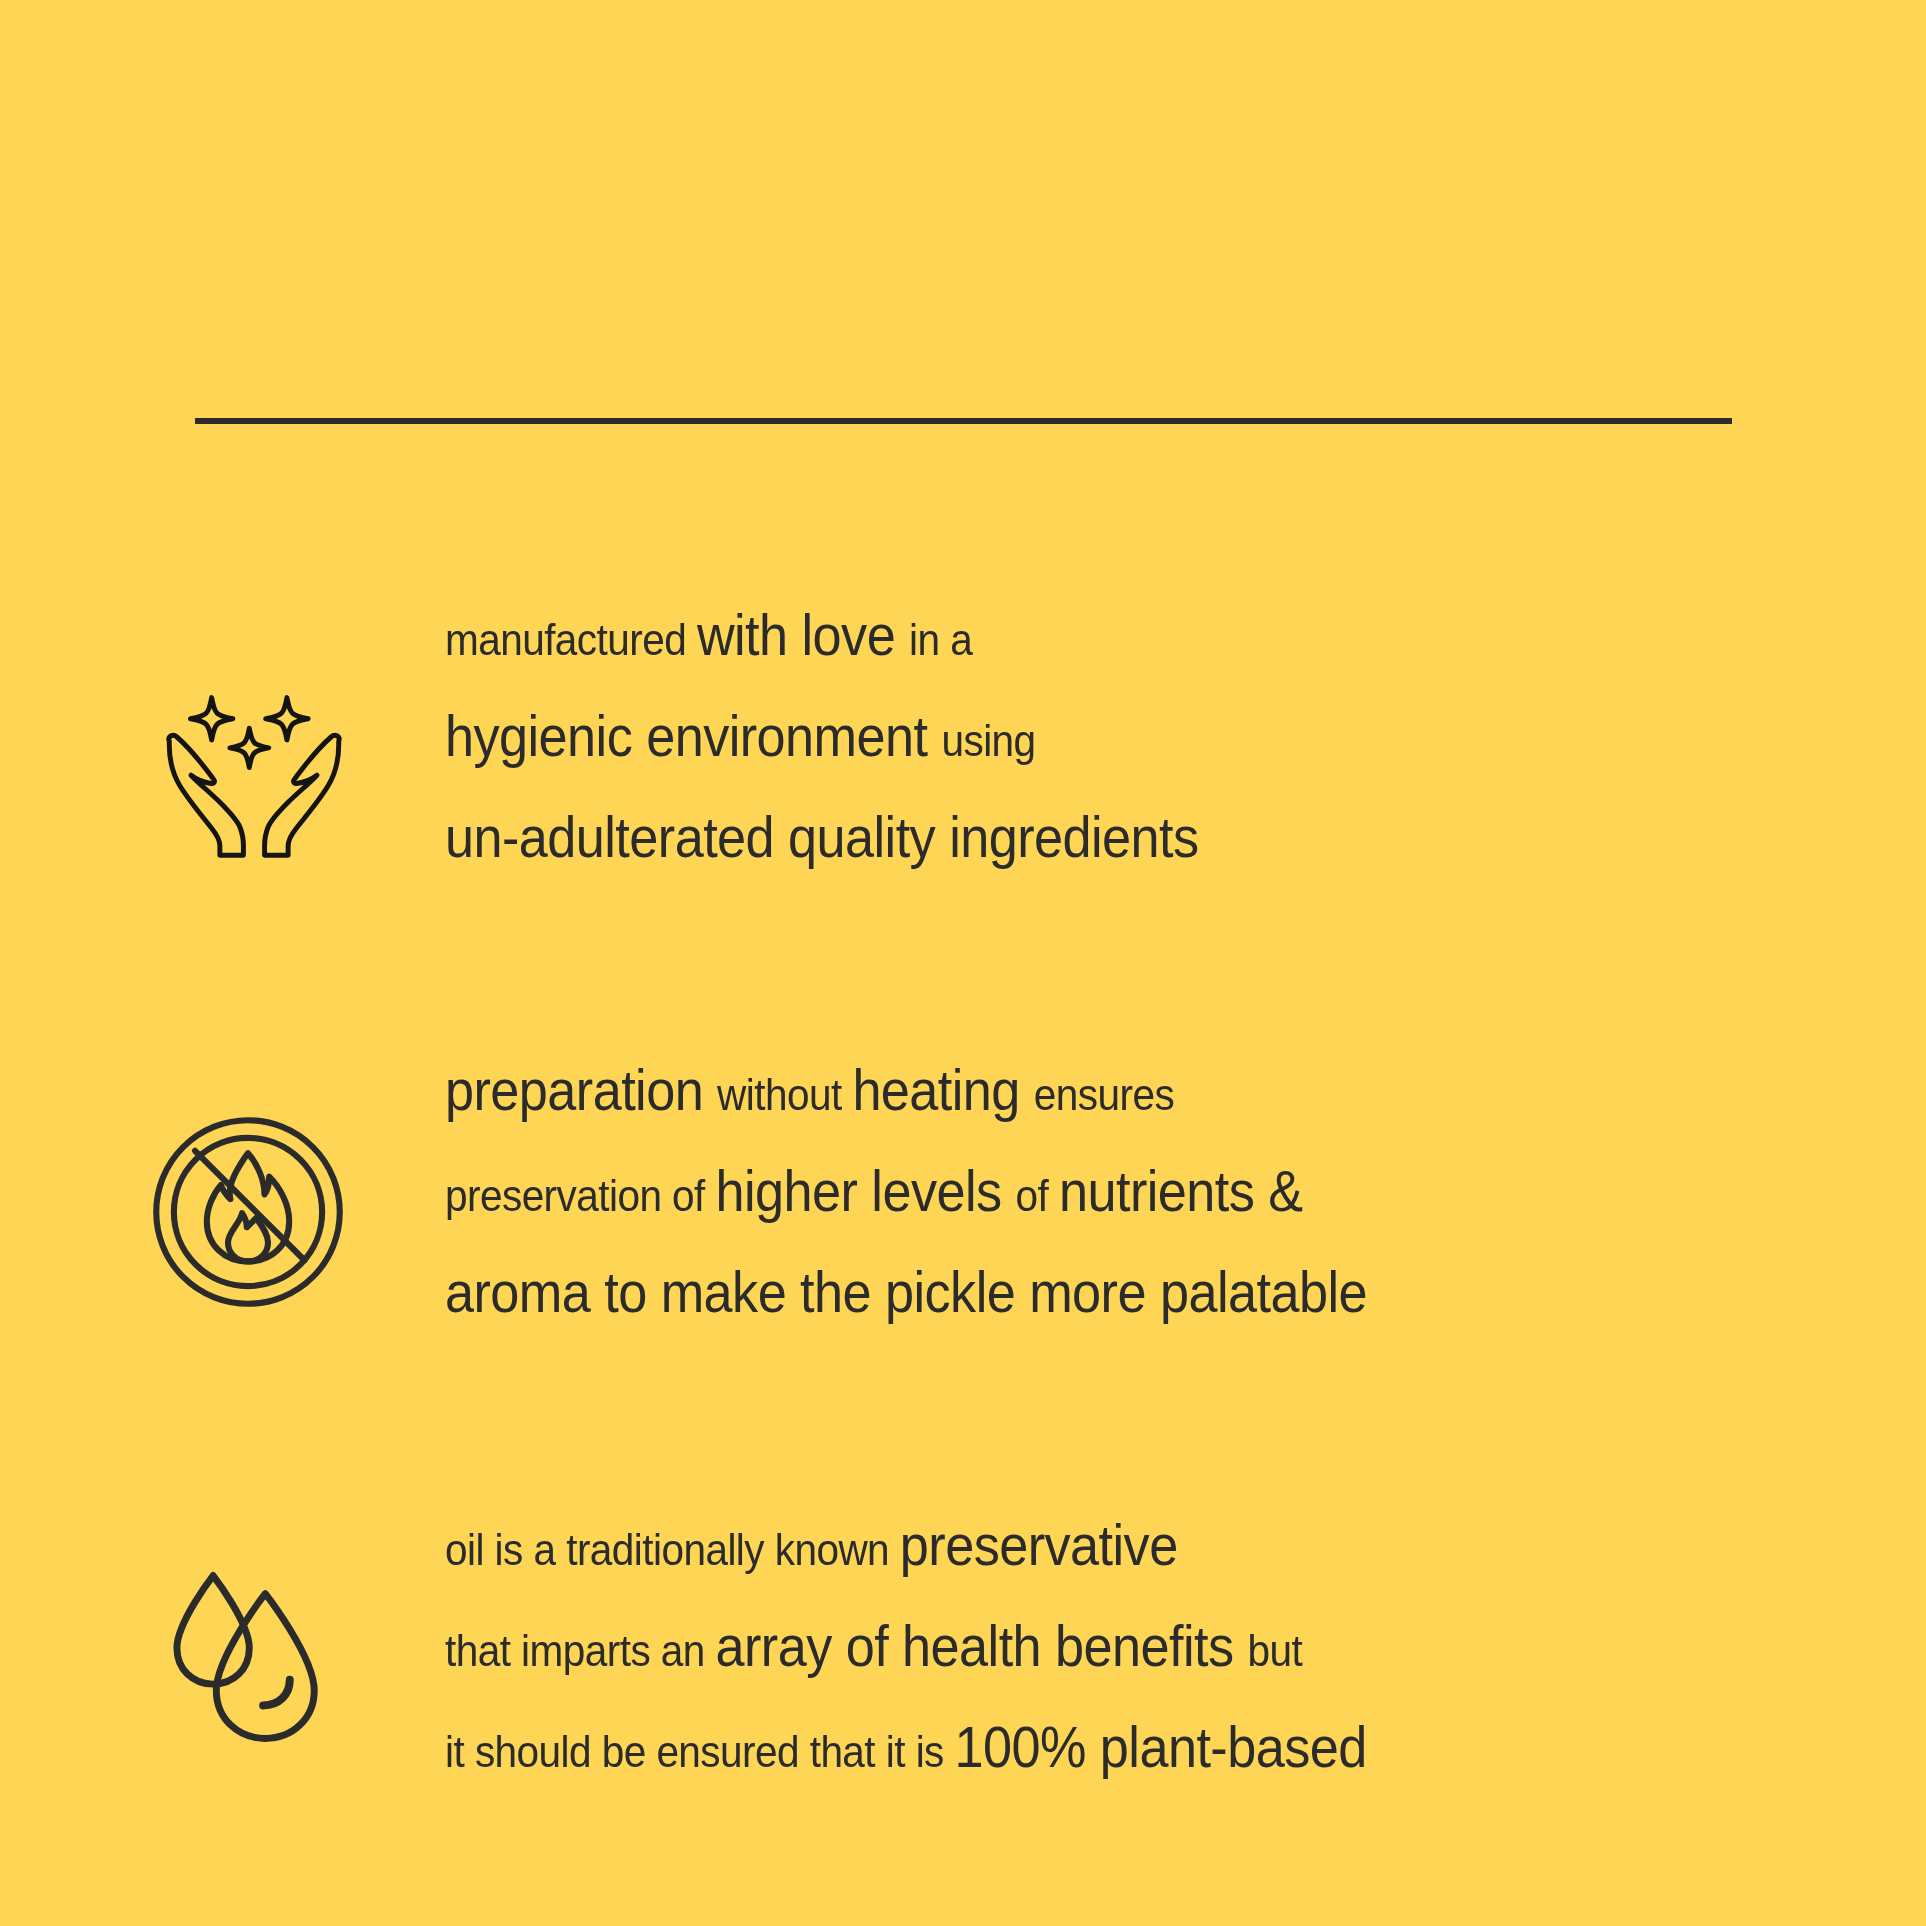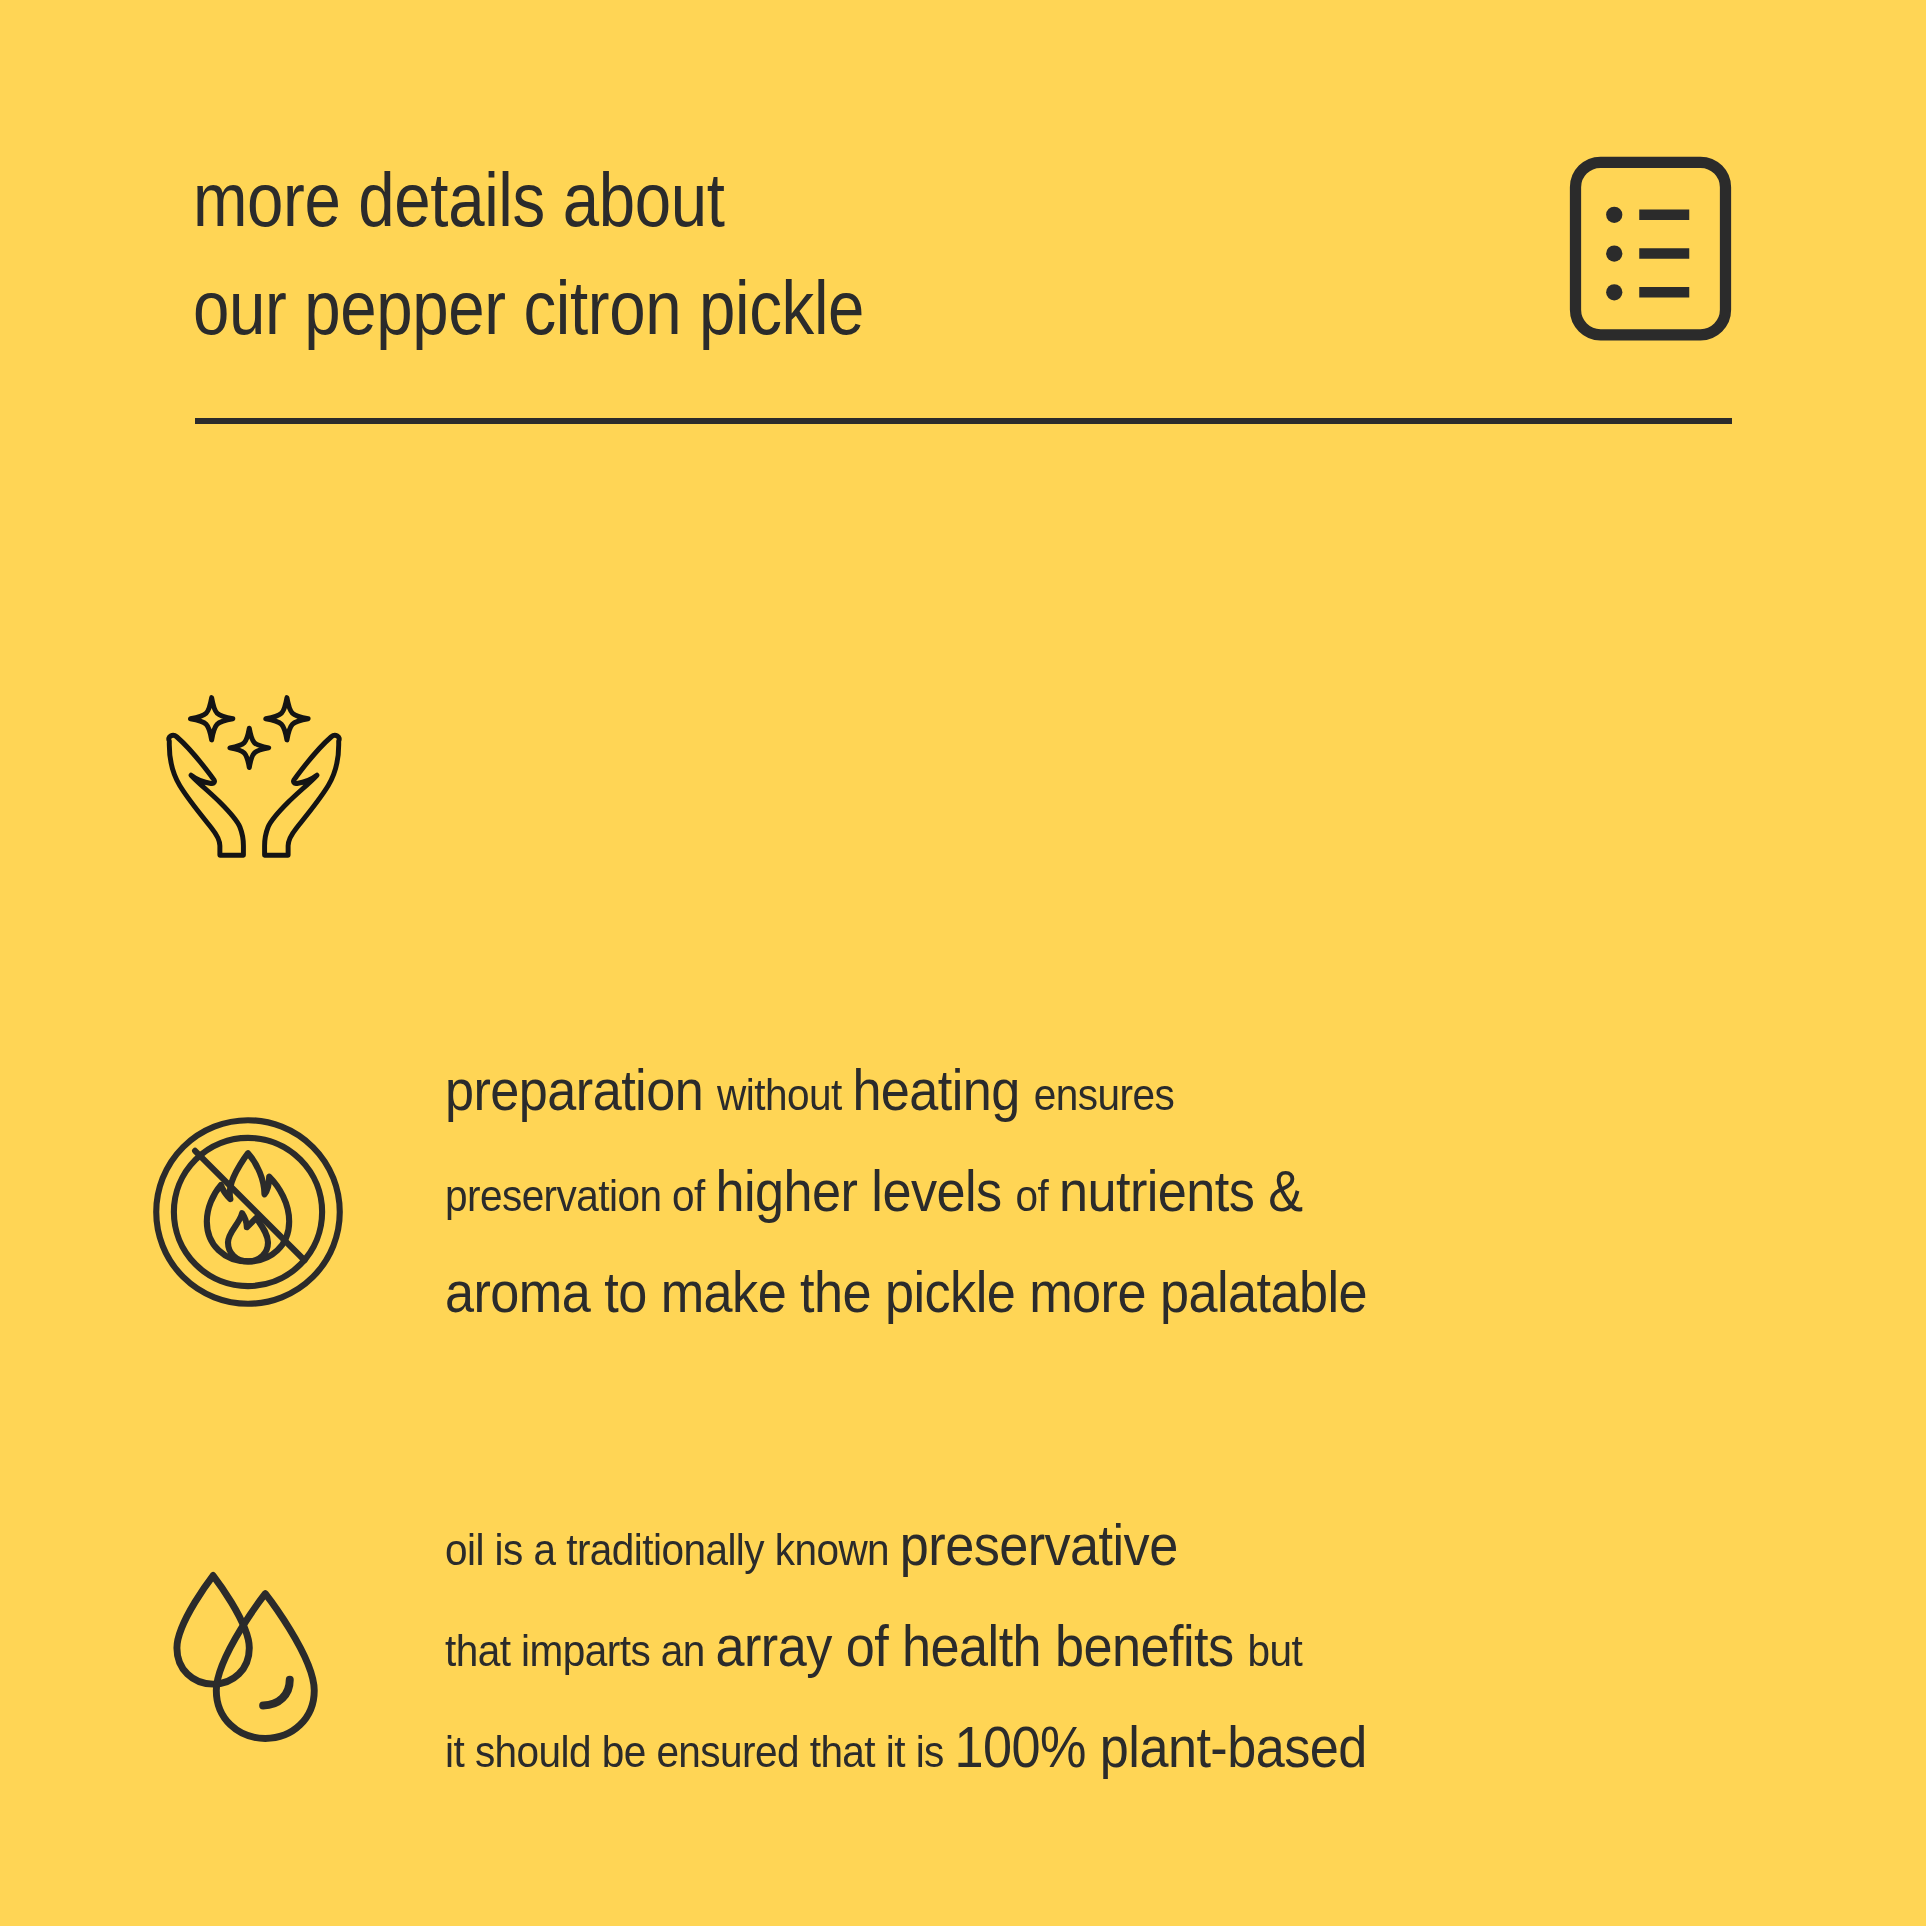--- a/index.html
+++ b/index.html
@@ -109,55 +109,44 @@
   .line .sm, .line .lg { display: inline; }
 
   
   .feature-text .line { letter-spacing: -0.6px; }
 </style>
 </head>
 <body style="background: rgb(255, 213, 85);">
 
 <div class="page" style="background: rgb(255, 213, 85);">
 
-  <div class="header">
-    <div class="page-title"><span>more details about</span>
-<span>our pepper citron pickle</span></div>
-
-    <div class="header-icon">
-      <svg viewBox="0 0 130 148" xmlns="http://www.w3.org/2000/svg" fill="none" stroke="#2B2B2B" stroke-width="9">
-        <rect x="5" y="5" width="120" height="138" rx="20" ry="20"></rect>
-        <circle cx="36" cy="47" r="6.5" fill="#2B2B2B" stroke="none"></circle>
-        <circle cx="36" cy="78" r="6.5" fill="#2B2B2B" stroke="none"></circle>
-        <circle cx="36" cy="109" r="6.5" fill="#2B2B2B" stroke="none"></circle>
-        <line x1="56" y1="47" x2="96" y2="47" stroke-width="8.5"></line>
-        <line x1="56" y1="78" x2="96" y2="78" stroke-width="8.5"></line>
-        <line x1="56" y1="109" x2="96" y2="109" stroke-width="8.5"></line>
-      </svg>
-    </div>
-  </div>
 
   <div class="divider"></div>
 
   <div class="features">
 
     <div class="feature feature-1">
       <div class="feature-icon">
         <svg viewBox="0 0 170 170" xmlns="http://www.w3.org/2000/svg" fill="none" stroke="#141414" stroke-width="4.2" stroke-linecap="round" stroke-linejoin="round">
 
           <path d="M49 26 C51.5 40 53 41.5 67 44 C53 46.5 51.5 48 49 62 C46.5 48 45 46.5 31 44 C45 41.5 46.5 40 49 26 Z"></path>
 
           <path d="M113 26 C115.5 40 117 41.5 131 44 C117 46.5 115.5 48 113 62 C110.5 48 109 46.5 95 44 C109 41.5 110.5 40 113 26 Z"></path>
 
           <path d="M81 52 C83.3 65 84.7 66.4 97.5 68.7 C84.7 71 83.3 72.4 81 85.4 C78.7 72.4 77.3 71 64.5 68.7 C77.3 66.4 78.7 65 81 52 Z"></path>
 
           <path d="M13 63 C11 59 16 56.5 19.5 59.5 C27 66 39 80 47 90.5 C48.5 92.5 50 94.5 51 96 C52 97.5 51 99.5 48.5 99 C42 98 36 95.5 31.5 92 C38 99 48 107 56 115 C63 122 70 129 73 136 C75 141 76 146 76 152 L76 160 L56 160 L56 152 C56 147 53 142 49 137 C41 127 30 114 22 101 C16 91 13 78 13 66 Z"></path>
 
           <path d="M157 63 C159 59 154 56.5 150.5 59.5 C143 66 131 80 123 90.5 C121.5 92.5 120 94.5 119 96 C118 97.5 119 99.5 121.5 99 C128 98 134 95.5 138.5 92 C132 99 122 107 114 115 C107 122 100 129 97 136 C95 141 94 146 94 152 L94 160 L114 160 L114 152 C114 147 117 142 121 137 C129 127 140 114 148 101 C154 91 157 78 157 66 Z"></path>
         </svg>
+      </div>
+      <div class="feature-text">
+        <div class="line"><span class="sm">manufactured </span><span class="lg">with love </span><span class="sm">in a</span></div>
+        <div class="line"><span class="lg">hygienic environment </span><span class="sm">using</span></div>
+        <div class="line"><span class="lg">un-adulterated quality ingredients</span></div>
       </div>
     </div>
 
     <div class="feature feature-2">
       <div class="feature-icon">
         <svg viewBox="0 0 170 170" xmlns="http://www.w3.org/2000/svg" fill="none" stroke="#2B2B2B" stroke-width="5.2" stroke-linecap="round" stroke-linejoin="round">
           <circle cx="85" cy="85" r="78"></circle>
           <circle cx="85" cy="85" r="63"></circle>
 
           <path d="M85 35 C85 35 72 52 70 64 C69 70 70 74 70 74 C70 74 64 68 62 62 C55 70 50 82 50 93 C50 113 65 127 85 127 C105 127 120 113 120 93 C120 78 112 64 103 55 C103 55 103 65 99 70 C99 58 93 44 85 35 Z"></path>

